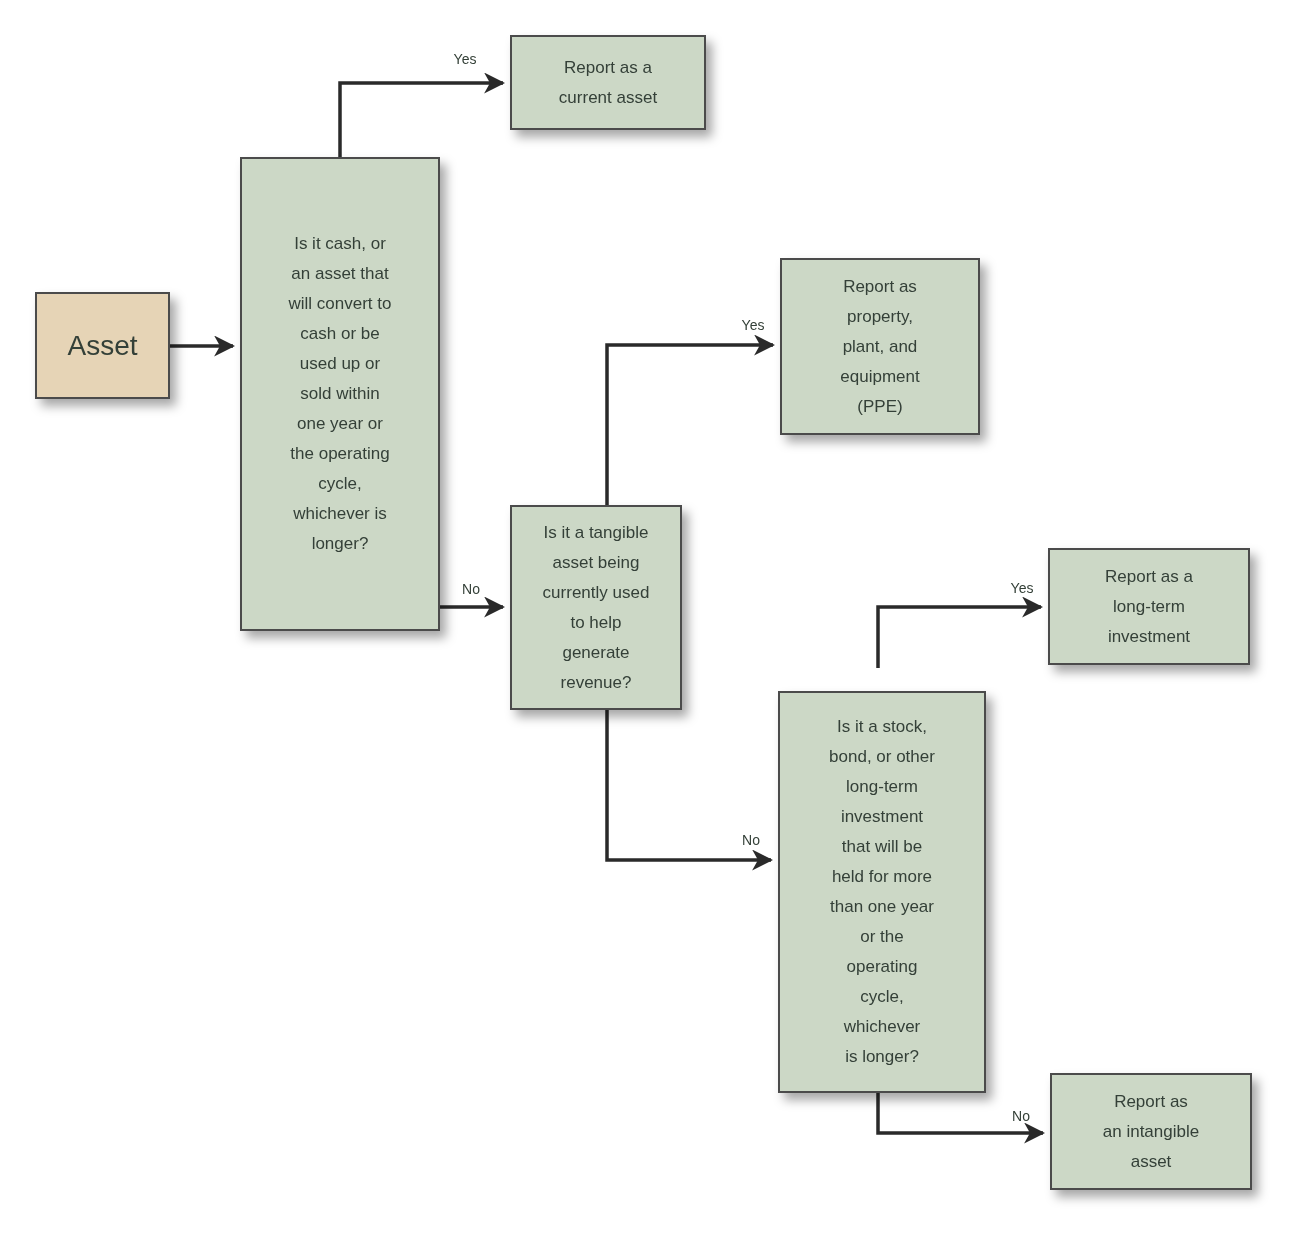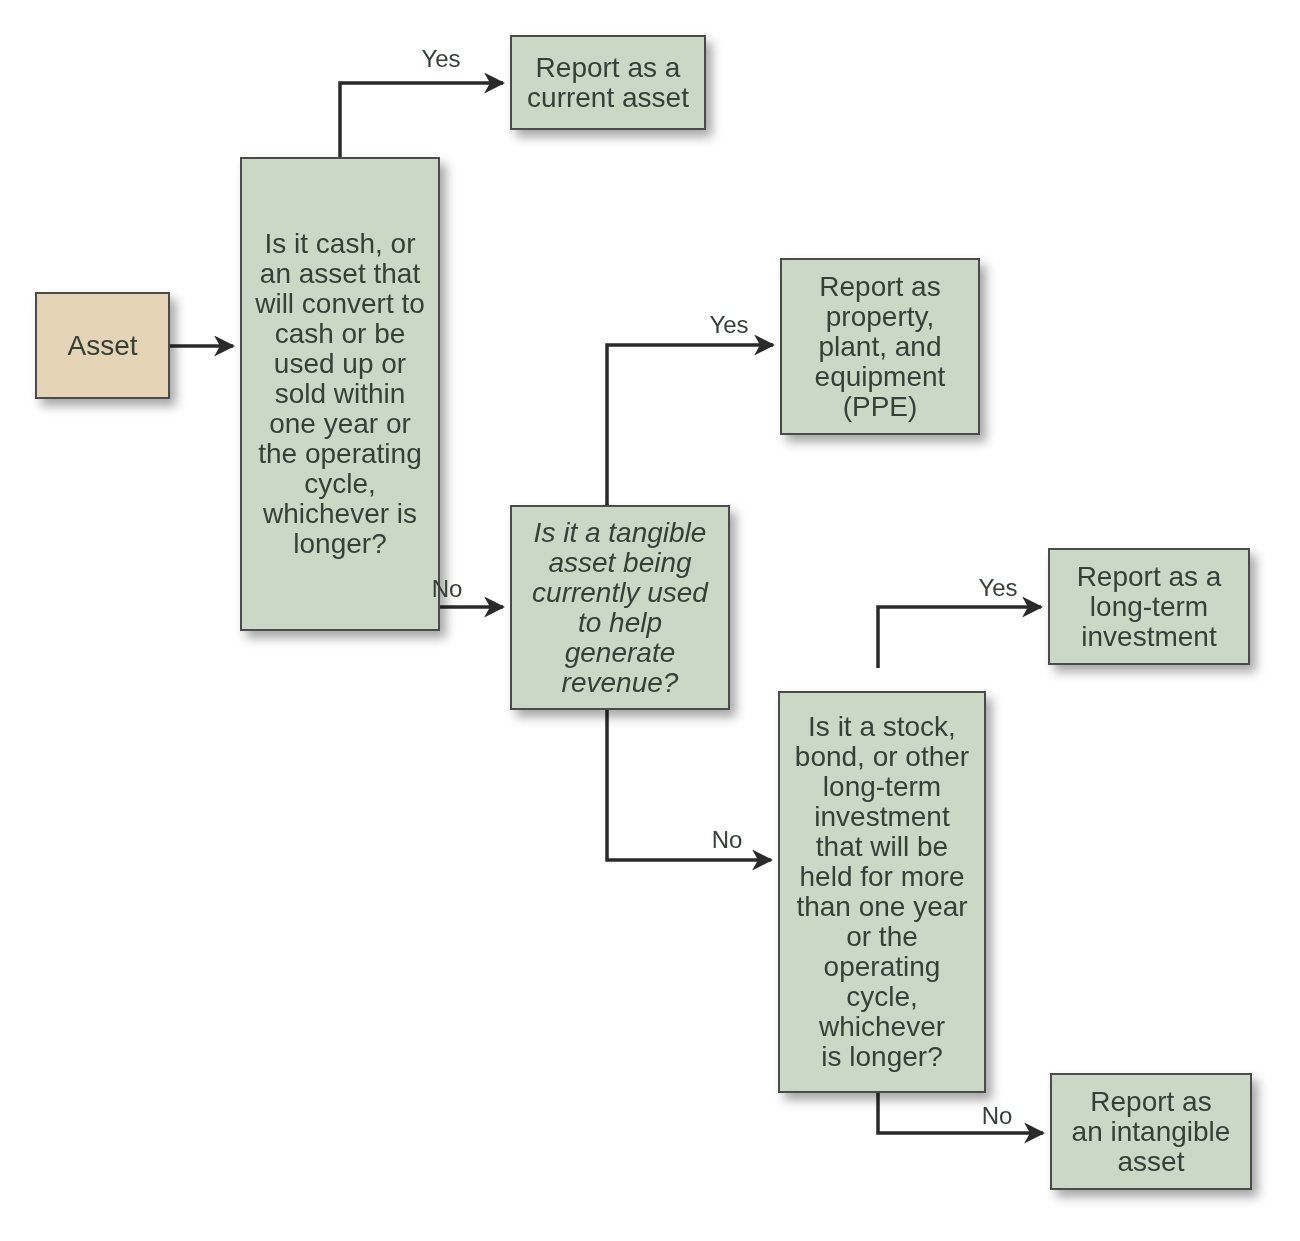--- a/index.html
+++ b/index.html
@@ -34,44 +34,45 @@
     position: absolute;
     box-sizing: border-box;
     display: flex;
     align-items: center;
     justify-content: center;
     text-align: center;
     white-space: pre-line;
     background: var(--box-green, #ccd8c6);
     border: 2px solid var(--border, #4b4b4b);
     color: var(--text, #344038);
-    font-size: 28px;
+    font-size: 17px;
     line-height: 30px;
     box-shadow: 6px 7px 10px rgba(0,0,0,0.35);
     padding: 2px 4px;
   }
   #node-asset {
     background: var(--box-tan, #e6d4b6);
     font-size: 28px;
     left: 35px; top: 292px; width: 135px; height: 107px;
   }
   #node-q1      { left: 240px;  top: 157px;  width: 200px; height: 474px; }
   #node-r-current { left: 510px; top: 35px;  width: 196px; height: 95px;  }
-  #node-q2      { left: 510px;  top: 505px;  width: 220px; height: 205px; font-style: italic; }
+  #node-q2      { left: 510px;  top: 505px;  width: 172px; height: 205px; }
   #node-r-ppe   { left: 780px;  top: 258px;  width: 200px; height: 177px; }
   #node-q3      { left: 778px;  top: 668px;  width: 208px; height: 402px; margin-top: 23px; }
   #node-r-lti   { left: 1048px; top: 548px;  width: 202px; height: 117px; }
   #node-r-intangible { left: 1050px; top: 1073px; width: 202px; height: 117px; }
 
   .edge-label {
     position: absolute;
     transform: translate(-50%, -50%);
     color: var(--text, #3a3a3a);
-    font-size: 24px;
+    font-size: 14px;
     line-height: 24px;
+    margin-left: 24px;
   }
   #label-q1-yes { left: 441px;  top: 59px;   }
   #label-q1-no  { left: 447px;  top: 589px;  }
   #label-q2-yes { left: 729px;  top: 325px;  }
   #label-q2-no  { left: 727px;  top: 840px;  }
   #label-q3-yes { left: 998px;  top: 588px;  }
   #label-q3-no  { left: 997px;  top: 1116px; }
 </style>
 </head>
 <body>

